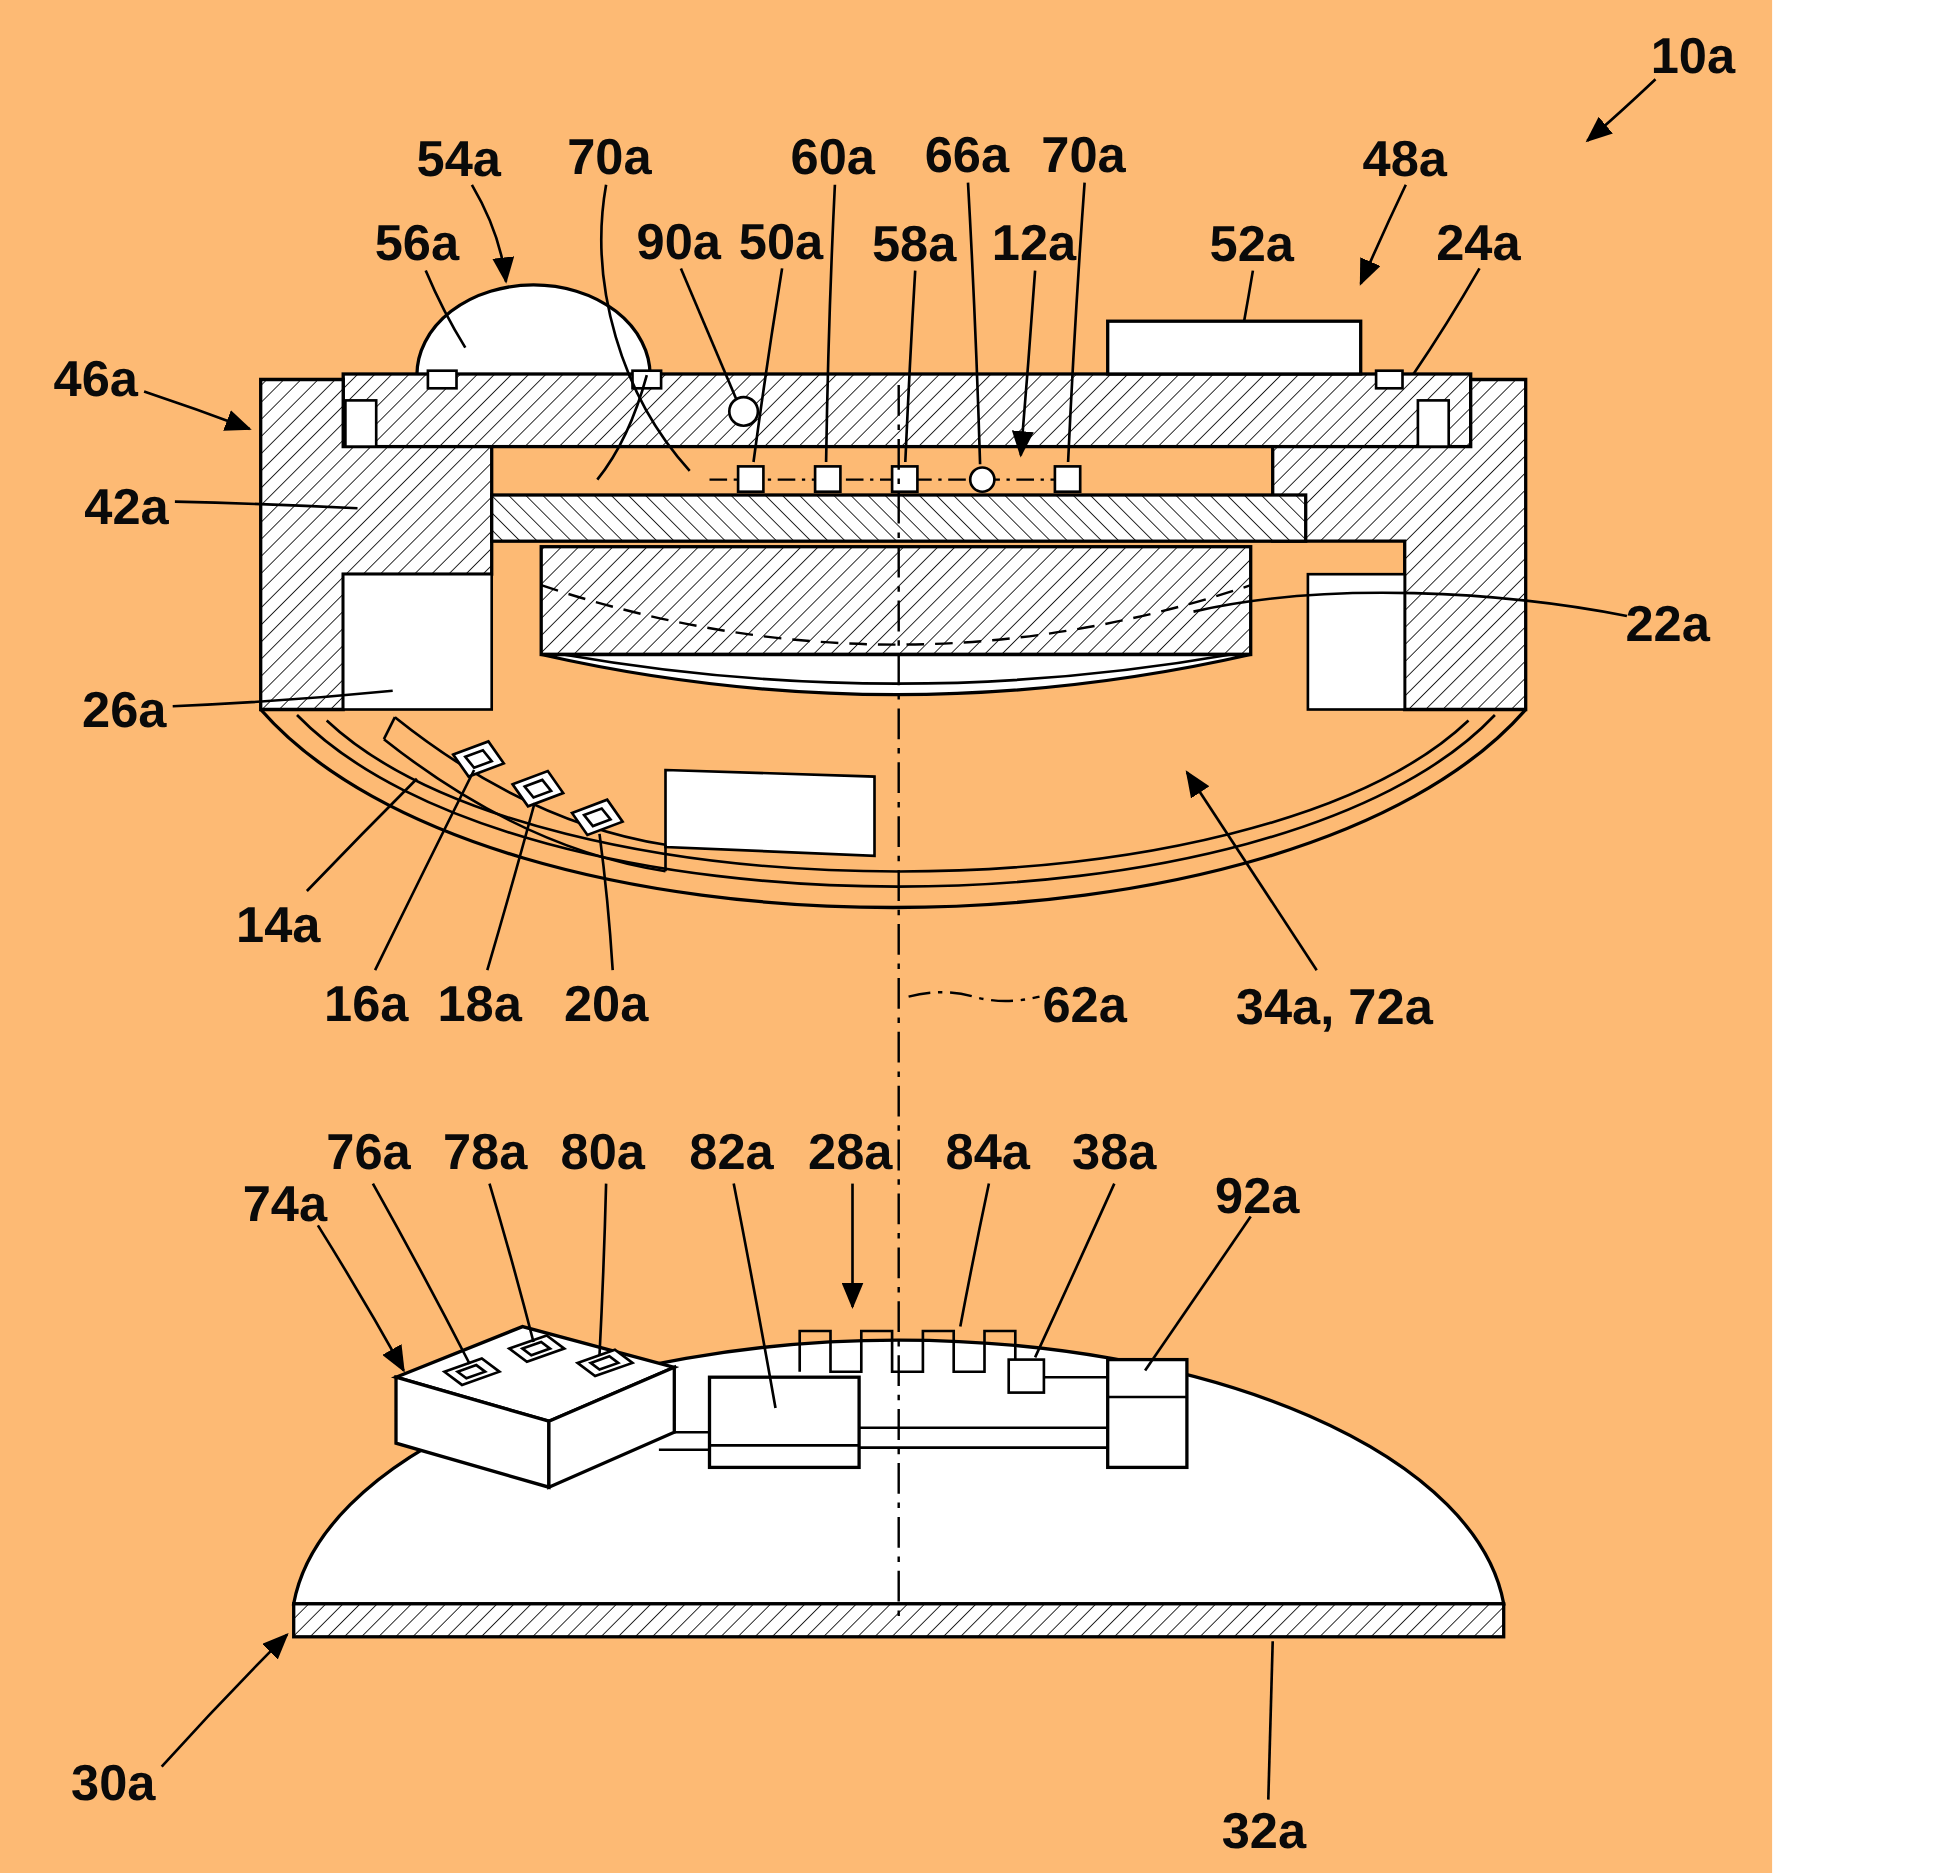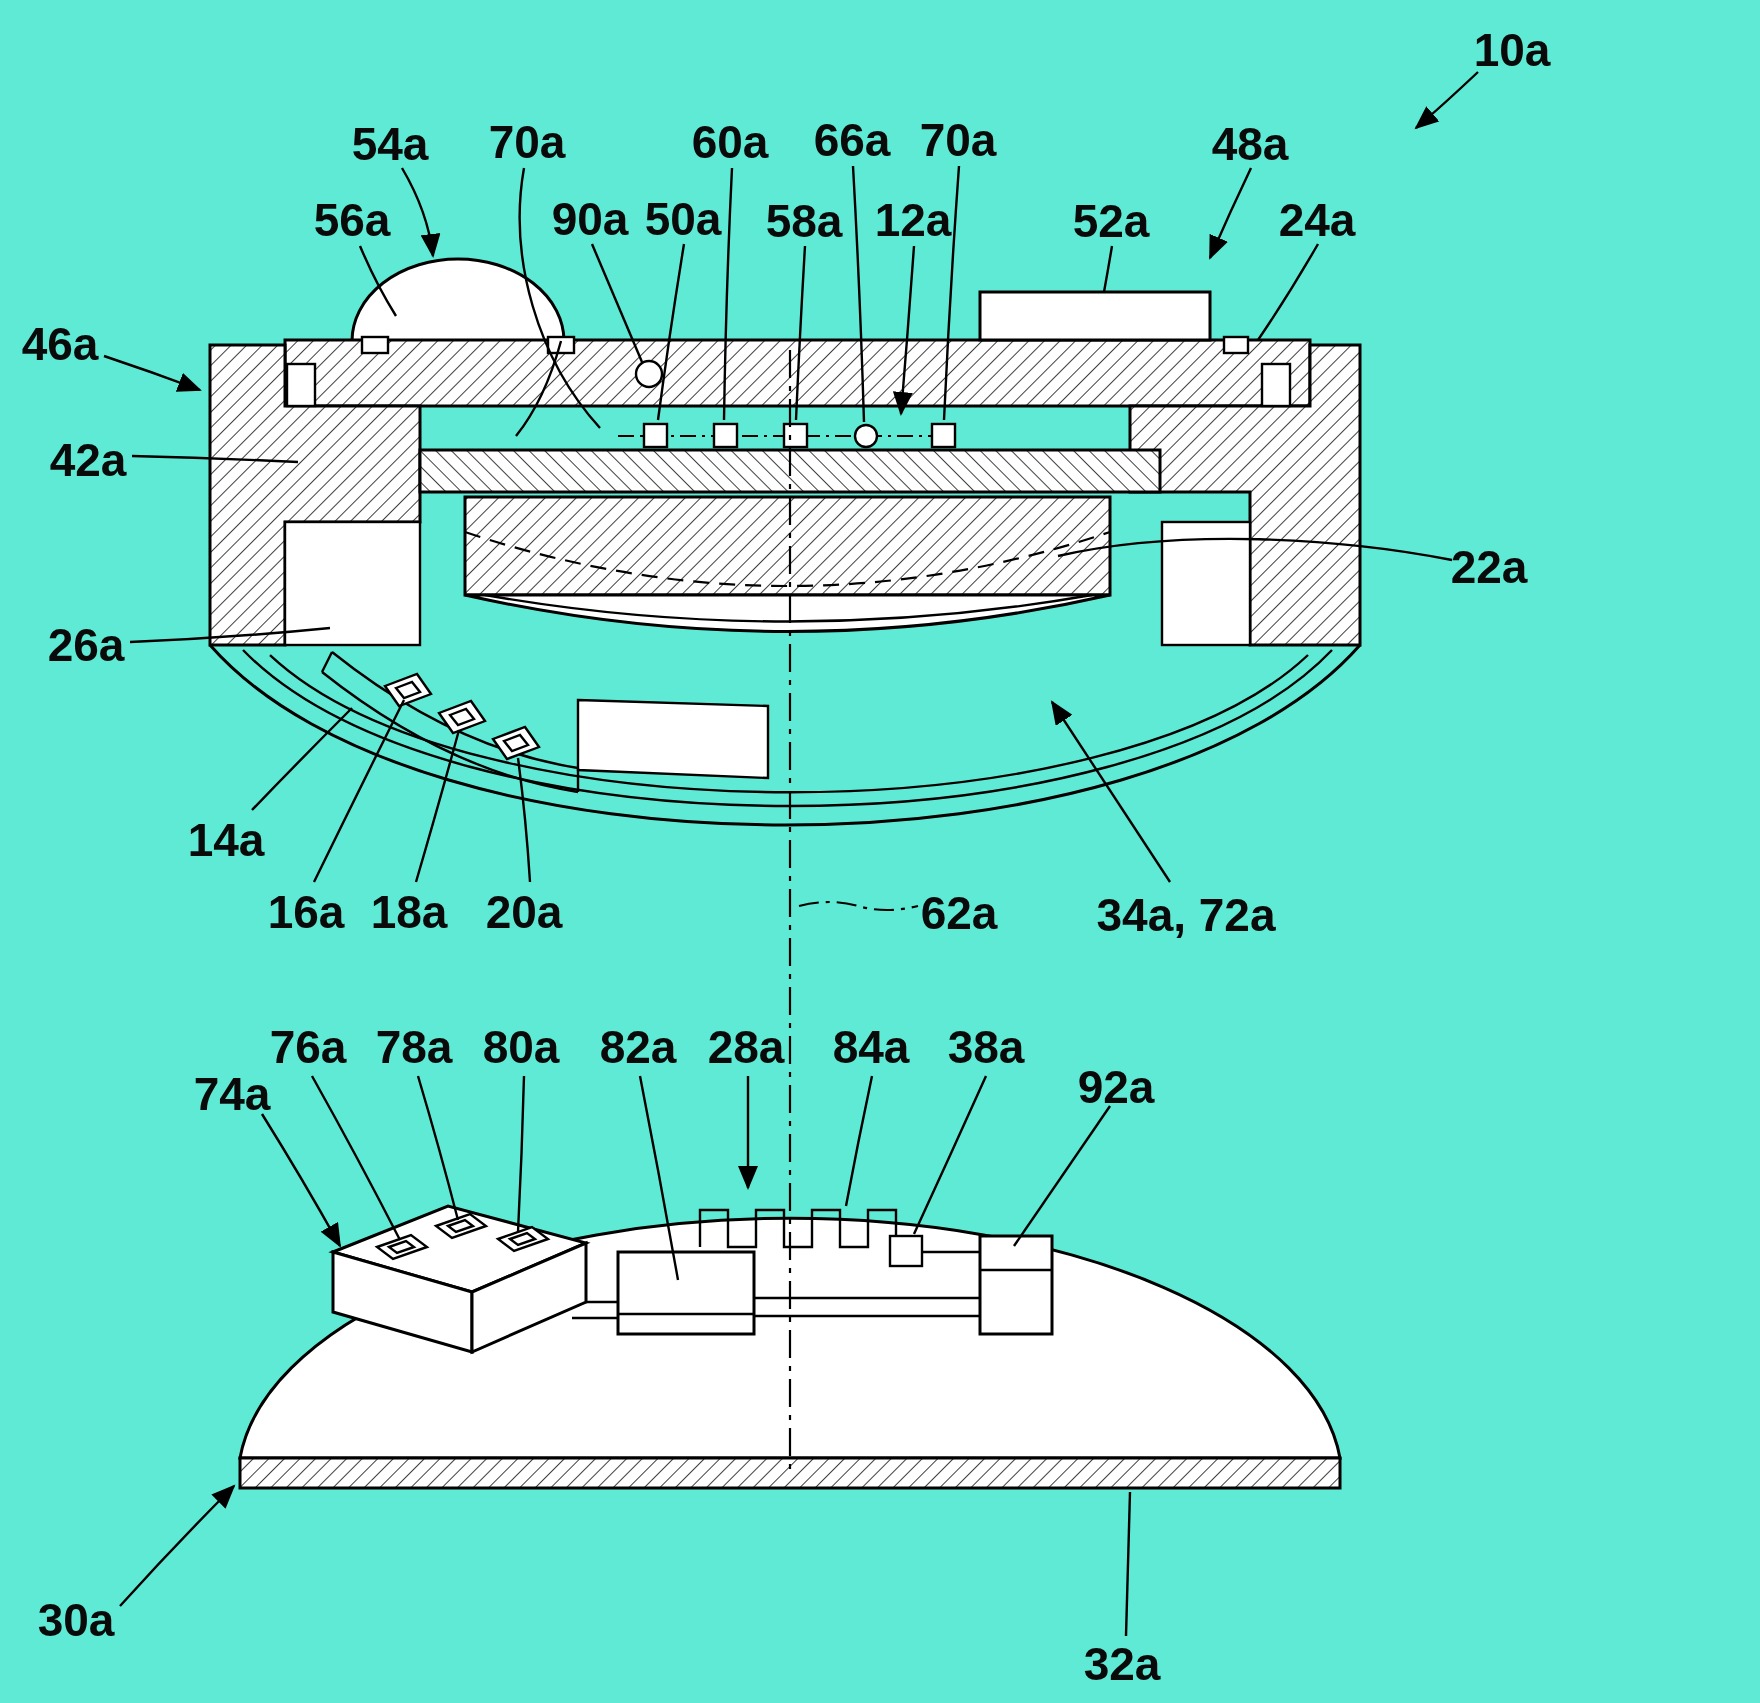--- a/index.html
+++ b/index.html
@@ -2,24 +2,25 @@
 <html><head>
 <meta charset="utf-8">
 <style>
   html, body {
     margin: 0;
     padding: 0;
     background: #ffffff;
   }
   #stage {
     position: relative;
-    width: 1760px;
+    width: 1584px;
     height: 1703px;
-    background: #5eead4;
+    background: #fdba74;
     overflow: hidden;
+    padding-left: 27px;
   }
   svg { display: block; }
   .label {
     font-family: "Liberation Sans", "DejaVu Sans", sans-serif;
     font-weight: bold;
     font-size: 46px;
     fill: #0a0a0a;
   }
   .outline  { fill: none; stroke: #000; stroke-width: 3; }
   .outline2 { fill: none; stroke: #000; stroke-width: 2.4; }

